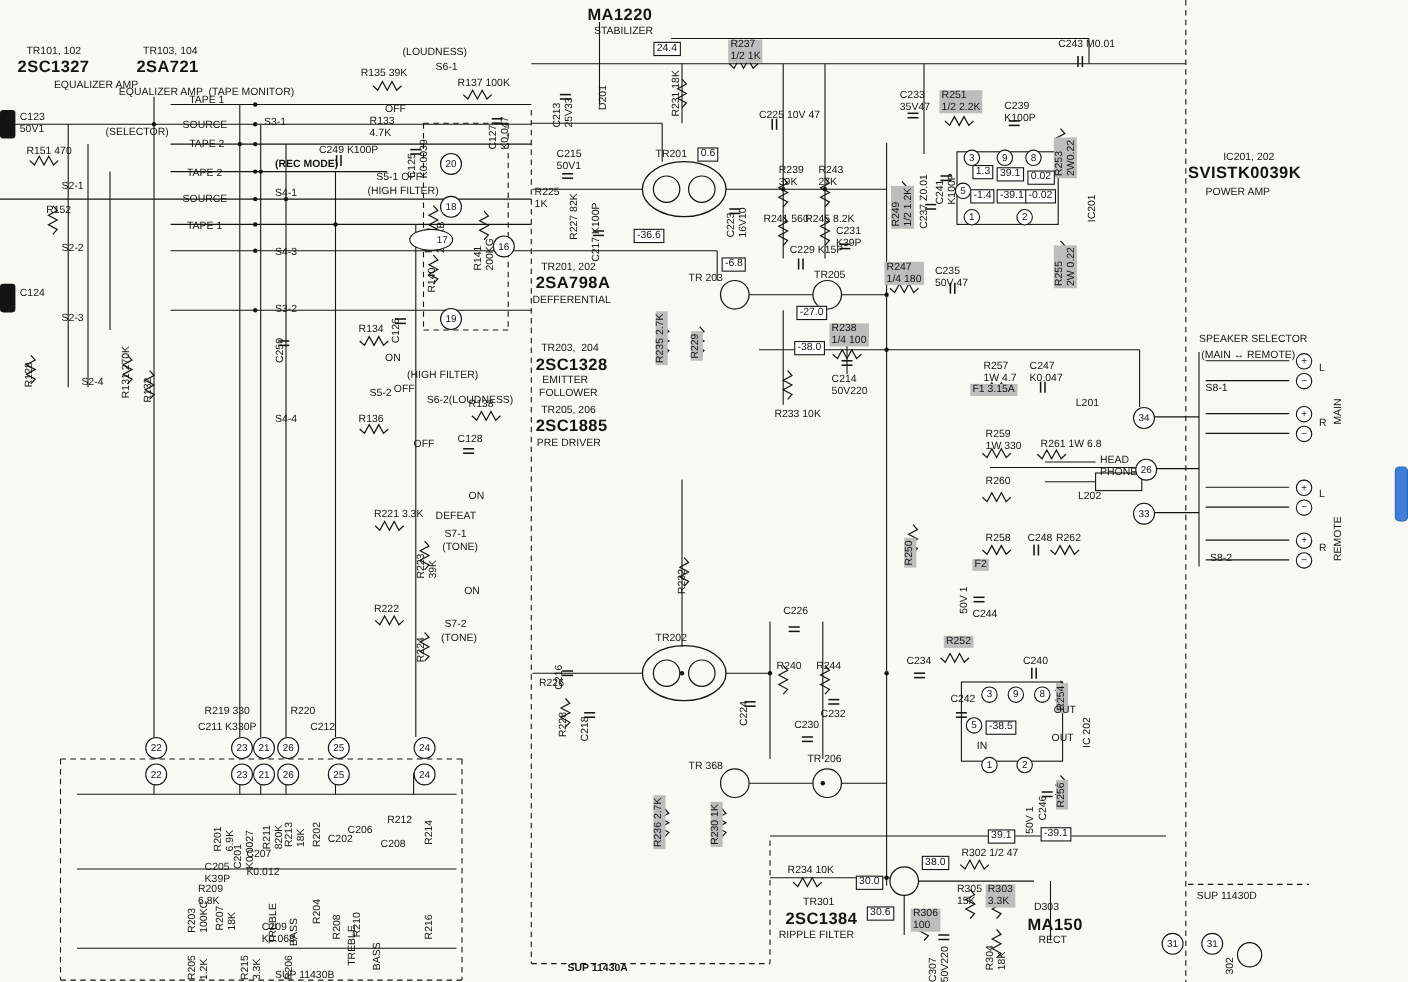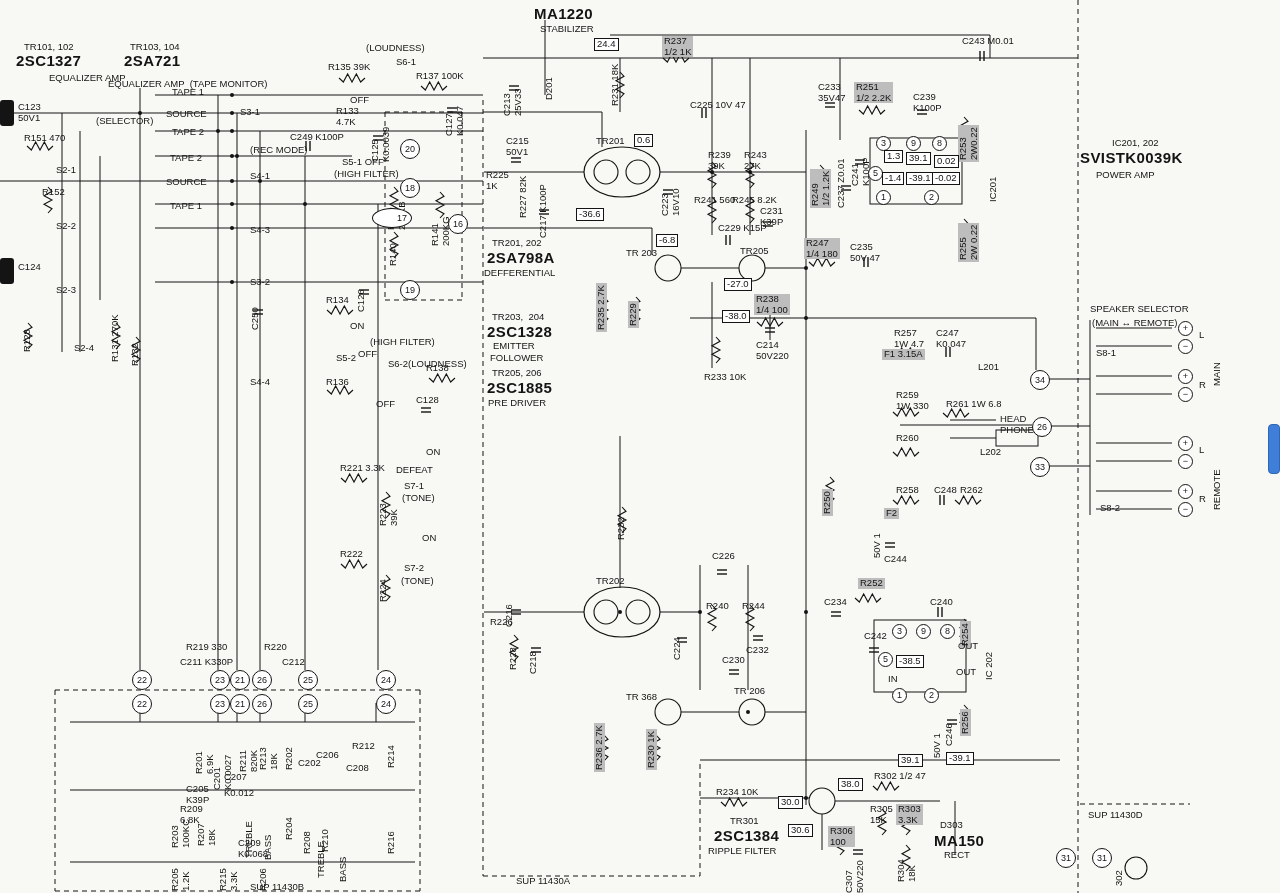--- a/index.html
+++ b/index.html
@@ -317,21 +317,21 @@
       <div class="lbl" style="left: 56px; top: 285px;">S2-3</div>
       <div class="lbl" style="left: 18px; top: 262px;">C124</div>
       <div class="lbl v" style="left: 22px; top: 352px;">R128</div>
       <div class="lbl" style="left: 74px; top: 343px;">S2-4</div>
       <div class="lbl v" style="left: 110px; top: 362px;">R131 270K</div>
       <div class="lbl v" style="left: 130px; top: 366px;">R132</div>
       <div class="lbl" style="left: 172px; top: 87px;">TAPE 1</div>
       <div class="lbl" style="left: 166px; top: 109px;">SOURCE</div>
       <div class="lbl" style="left: 240px; top: 107px;">S3-1</div>
       <div class="lbl" style="left: 172px; top: 127px;">TAPE 2</div>
-      <div class="lbl" style="left: 250px; top: 145px;">(REC MODE)</div>
+      <div class="lbl" style="left: 250px; top: 145px; font-weight: bold;">(REC MODE)</div>
       <div class="lbl" style="left: 170px; top: 153px;">TAPE 2</div>
       <div class="lbl" style="left: 342px; top: 157px;">S5-1 OFF</div>
       <div class="lbl" style="left: 334px; top: 169px;">(HIGH FILTER)</div>
       <div class="lbl" style="left: 166px; top: 177px;">SOURCE</div>
       <div class="lbl" style="left: 250px; top: 171px;">S4-1</div>
       <div class="lbl" style="left: 170px; top: 201px;">TAPE 1</div>
       <div class="lbl" style="left: 250px; top: 225px;">S4-3</div>
       <div class="lbl" style="left: 250px; top: 277px;">S3-2</div>
       <div class="lbl v" style="left: 250px; top: 330px;">C250</div>
       <div class="lbl" style="left: 326px; top: 295px;">R134</div>
@@ -588,19 +588,19 @@
 18K</div>
       <div class="lbl v" style="left: 844px; top: 893px;">C307
 50V220</div>
       <div class="lbl" style="left: 730px; top: 816px;">TR301</div>
       <div class="lbl big" style="left: 714px; top: 828px;">2SC1384</div>
       <div class="lbl" style="left: 708px; top: 846px;">RIPPLE FILTER</div>
       <div class="lbl" style="left: 940px; top: 820px;">D303</div>
       <div class="lbl big" style="left: 934px; top: 833px;">MA150</div>
       <div class="lbl" style="left: 944px; top: 850px;">RECT</div>
       <div class="lbl" style="left: 1088px; top: 810px;">SUP 11430D</div>
-      <div class="lbl" style="left: 516px; top: 876px;">SUP 11430A</div>
+      <div class="lbl" style="left: 516px; top: 876px; font-weight: bold;">SUP 11430A</div>
       <div class="lbl circ" style="left: 1056px; top: 848px;">31</div>
       <div class="lbl circ" style="left: 1092px; top: 848px;">31</div>
       <div class="lbl v" style="left: 1114px; top: 886px;">302</div>
     </div>
   <div class="scroll-thumb"></div>
 </div>
 
 </body></html>

